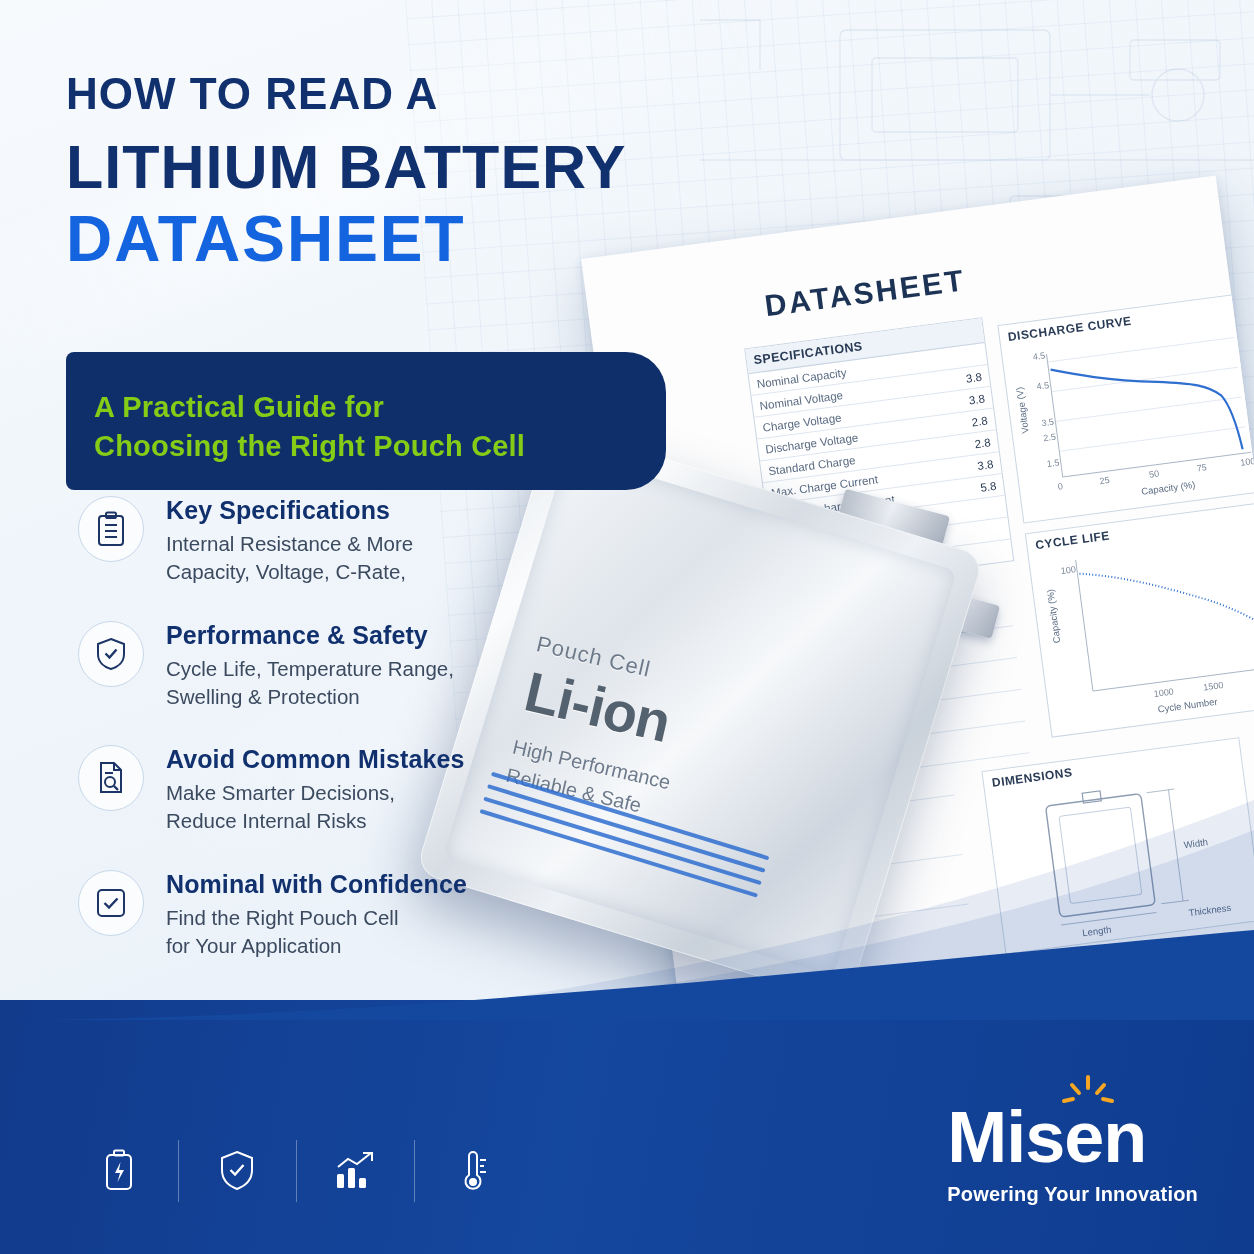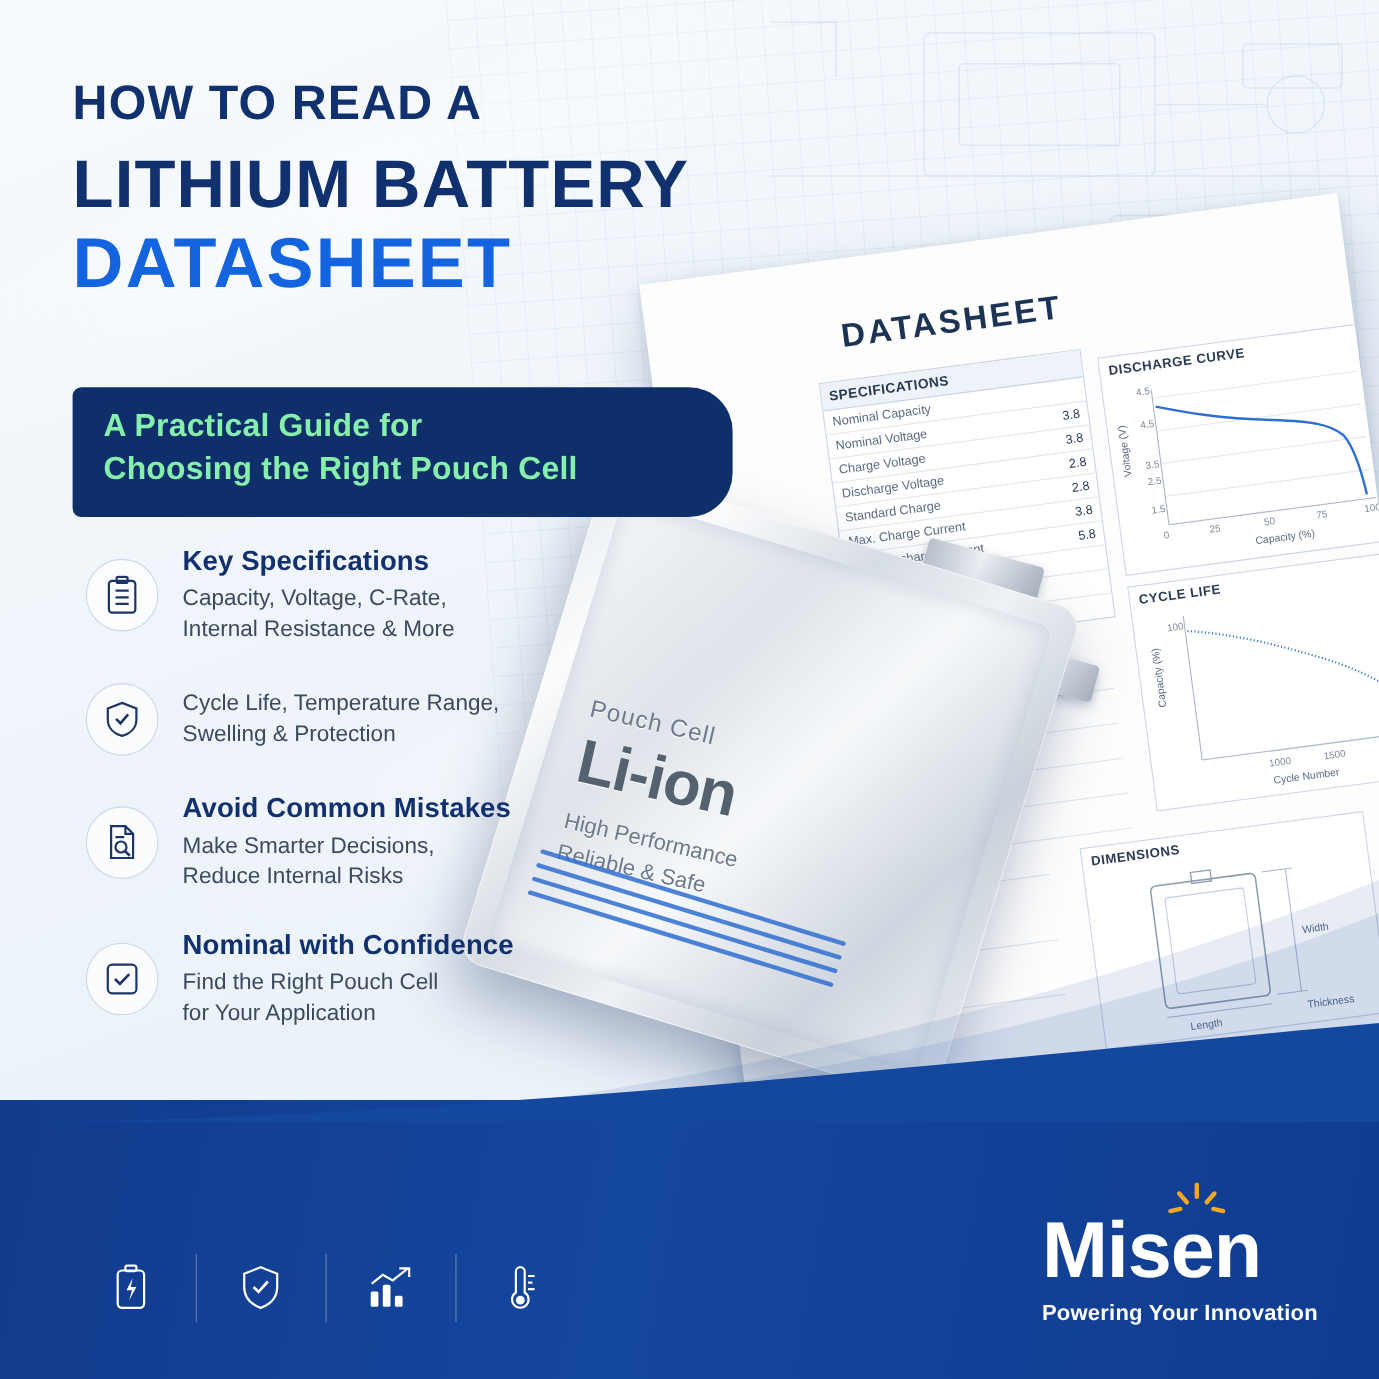--- a/index.html
+++ b/index.html
@@ -135,41 +135,41 @@
     line-height: 1.06;
     margin-top: 6px;
   }
 
   .subtitle-box {
     position: absolute;
     left: 66px; top: 352px;
     width: 600px;
     background: #0f2f6b;
     border-radius: 8px 40px 40px 8px;
-    padding: 16px 34px 24px 28px;
-    color: #86efac;
+    padding: 36px 34px 24px 28px;
+    color: #84cc16;
   }
   .subtitle-box div {
     font-size: 29px;
     font-weight: bold;
     line-height: 1.34;
     letter-spacing: .2px;
   }
 
   
   .features {
     position: absolute;
     left: 78px; top: 492px;
     width: 470px;
   }
   .feature {
     display: flex;
     gap: 22px;
     margin-bottom: 30px;
-    align-items: center;
+    align-items: flex-start;
   }
   .f-icon {
     flex: 0 0 auto;
     width: 66px; height: 66px;
     border-radius: 50%;
     border: 1.6px solid #c8d8ea;
     background: rgba(255,255,255,0.72);
     display: flex; align-items: center; justify-content: center;
     margin-top: 4px;
   }
@@ -473,33 +473,34 @@
         <svg width="30" height="36" viewBox="0 0 30 36" fill="none" stroke="#1c3566" stroke-width="2">
           <rect x="3" y="5" width="24" height="29" rx="3"></rect>
           <rect x="10" y="1.5" width="10" height="5.5" rx="1.6"></rect>
           <line x1="9" y1="14" x2="21" y2="14"></line>
           <line x1="9" y1="20" x2="21" y2="20"></line>
           <line x1="9" y1="26" x2="21" y2="26"></line>
         </svg>
       </div>
       <div class="f-text">
         <div class="f-title">Key Specifications</div>
+        <div class="f-desc">Internal Resistance &amp; More</div>
         <div class="f-desc">Capacity, Voltage, C-Rate,</div>
-        <div class="f-desc">Internal Resistance &amp; More</div>
       </div>
     </div>
 
     <div class="feature">
       <div class="f-icon">
         <svg width="32" height="34" viewBox="0 0 32 34" fill="none" stroke="#1c3566" stroke-width="2">
           <path d="M16 2 L29 7 V17 C29 25 23 30 16 32 C9 30 3 25 3 17 V7 Z"></path>
           <path d="M10.5 16.5 L14.5 20.5 L21.5 12.5" stroke-width="2.4"></path>
         </svg>
       </div>
       <div class="f-text">
+        <div class="f-title">Performance &amp; Safety</div>
         <div class="f-desc">Cycle Life, Temperature Range,</div>
         <div class="f-desc">Swelling &amp; Protection</div>
       </div>
     </div>
 
     <div class="feature">
       <div class="f-icon">
         <svg width="30" height="34" viewBox="0 0 30 34" fill="none" stroke="#1c3566" stroke-width="2">
           <path d="M5 2 H18 L25 9 V31 H5 Z"></path>
           <path d="M18 2 V9 H25"></path>

